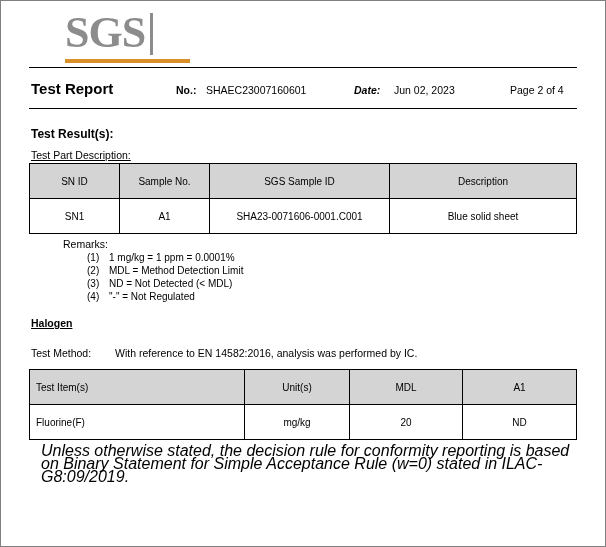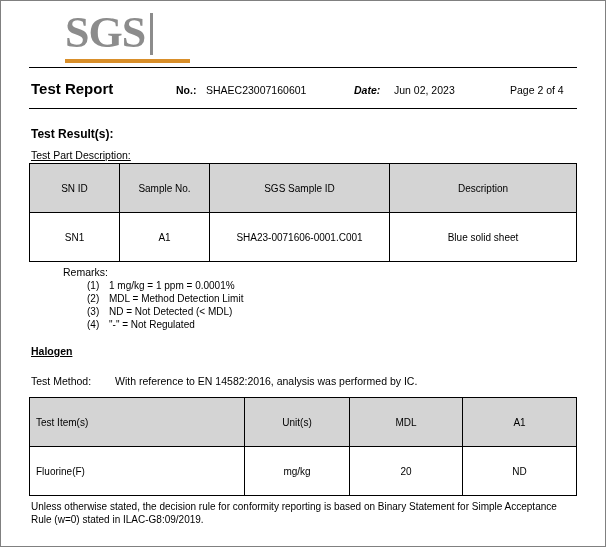--- a/index.html
+++ b/index.html
@@ -132,21 +132,21 @@
   }
   table.grid {
     border-collapse: collapse;
     width: 100%;
     font-size: 10px;
     table-layout: fixed;
   }
   table.grid th, table.grid td {
     border: 1px solid #000000;
     text-align: center;
-    padding: 17px 2px;
+    padding: 10px 2px;
     height: 14px;
     line-height: 13px;
     font-weight: normal;
   }
   table.grid thead th {
     background: #d4d4d4;
   }
   .remarks-label {
     margin: 4px 0 0 2px;
     font-size: 10.5px;
@@ -170,23 +170,24 @@
   .method-row {
     margin: 8px 0 10px 2px;
     font-size: 10.5px;
   }
   .method-label {
     display: inline-block;
     width: 84px;
     font-weight: normal;
   }
   .note {
-    margin: 4px 2px 0 2px;
-    font-size: 10px;
+    margin: 4px 2px 0 12px;
+    font-size: 16px;
     line-height: 13px;
+    font-style: italic;
   }
   .left-cell {
     text-align: left !important;
     padding-left: 6px !important;
   }
 </style>
 </head>
 <body>
 
 <div class="page">

